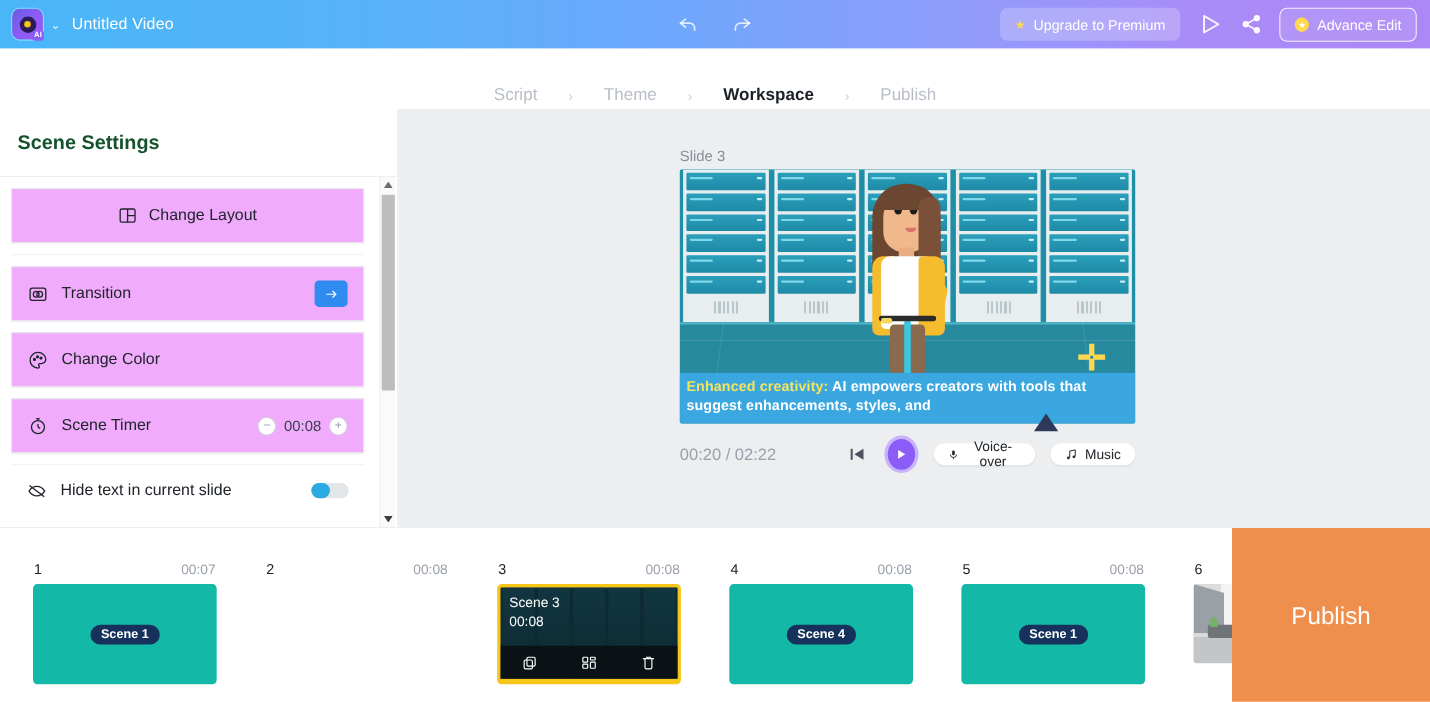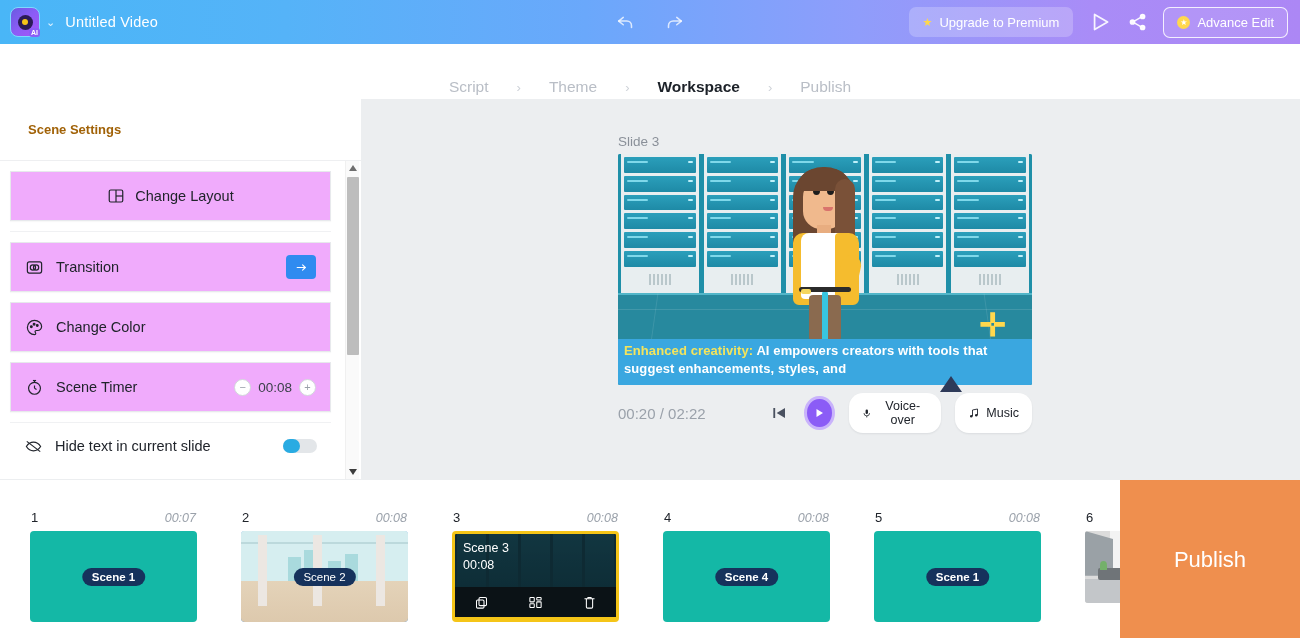--- a/index.html
+++ b/index.html
@@ -65,22 +65,22 @@
   .crumb { font-size: 15.5px; color: #b9bec6; padding: 0 6px; cursor: pointer; }
   .crumb.active { color: #1c2128; font-weight: bold; }
   .crumb-sep { color: #ced2d8; font-size: 13px; padding: 0 22px; }
 
   
   .sidebar {
     position: absolute; left: 0; top: 99px; width: 362px; height: 380px;
     background: #ffffff; border-right: 1px solid #eceef0;
   }
   .sidebar-title {
-    height: 62px; display: flex; align-items: center; padding-left: 28px;
-    font-size: 13px; font-weight: bold; color: #a16207; border-bottom: 1px solid #eeeff1;
+    height: 62px; display: flex; align-items: center; padding-left: 16px;
+    font-size: 18px; font-weight: bold; color: #14532d; border-bottom: 1px solid #eeeff1;
   }
   .sidebar-scroll { position: relative; height: 318px; overflow: hidden; padding: 10px 0 0 0; }
   .card {
     margin: 0 30px 10px 10px; background: #f0abfc; border: 1px solid #e7e9ec; border-radius: 0;
     height: 50px; display: flex; align-items: center; padding: 0 14px; cursor: pointer;
     box-shadow: 0 1px 1px rgba(16,24,40,.03);
   }
   .card.center { justify-content: center; }
   .card .lbl { font-size: 14.5px; color: #20242b; margin-left: 12px; }
   .card.center .lbl { margin-left: 10px; }
@@ -171,36 +171,36 @@
 
   .controls { position: absolute; left: 256px; top: 297px; width: 414px; height: 34px; display: flex; align-items: center; }
   .timecode { font-size: 15px; color: #9aa1aa; }
   .ctr-group { position: absolute; left: 152px; display: flex; align-items: center; gap: 14px; }
   .skip-btn { background:none;border:none;cursor:pointer;display:flex;align-items:center;padding:0; }
   .play-btn {
     width: 34px; height: 34px; border-radius: 50%; background: #8b5cf6; border: 3px solid #c9b3fb;
     display: flex; align-items: center; justify-content: center; cursor: pointer;
   }
   .pill {
-    height: 40px; border-radius: 14px; background: #fff; display: flex; align-items: center; gap: 6px;
+    height: 20px; border-radius: 14px; background: #fff; display: flex; align-items: center; gap: 6px;
     padding: 0 13px; font-size: 12.5px; color: #20242b; cursor: pointer; border: none;
     font-family: "Liberation Sans", sans-serif; box-shadow: 0 1px 2px rgba(16,24,40,.08);
   }
   .pill.music { font-weight: normal; }
 
   
   .strip {
     position: absolute; left: 0; top: 479px; width: 1300px; height: 159px;
     background: #ffffff; border-top: 1px solid #eceef0;
   }
   .scenes { position: absolute; left: 0; top: 0; display: flex; padding-left: 30px; gap: 44px; }
   .scene { width: 167px; padding-top: 30px; cursor: pointer; }
   .scene-meta { display: flex; justify-content: space-between; align-items: baseline; margin-bottom: 6px; padding: 0 1px; }
   .scene-num { font-size: 13px; color: #20242b; }
-  .scene-dur { font-size: 12.5px; color: #9aa1aa; font-style: italic; }
+  .scene-dur { font-size: 12.5px; color: #9aa1aa; }
   .thumb { position: relative; width: 167px; height: 91px; border-radius: 4px; overflow: hidden; background: #3c8ee0; }
   .thumb.blue { background: #14b8a6; font-weight: bold; }
   .badge {
     position: absolute; left: 50%; top: 50%; transform: translate(-50%,-50%);
     background: #16325c; color: #fff; font-size: 11.5px; border-radius: 10px; padding: 3px 10px;
   }
   .scene.selected .thumb {
     border: 3px solid #f5c518; border-bottom-width: 5px; background: #0e2a33;
   }
   .sel-info { position: absolute; left: 8px; top: 6px; color: #fff; font-size: 12.5px; line-height: 17px; }
@@ -538,34 +538,20 @@
         <div class="thumb blue">
           <span class="badge">Scene 1</span>
         </div>
       </div>
 
       <div class="scene">
         <div class="scene-meta">
           <span class="scene-num">2</span>
           <span class="scene-dur">00:08</span>
         </div>
-        <div class="thumb">
-          <div class="room2">
-            <div class="sky"></div>
-            <div class="rail"></div>
-            <div class="bld" style="left:28%;height:26%"></div>
-            <div class="bld" style="left:38%;height:34%"></div>
-            <div class="bld" style="left:52%;height:22%"></div>
-            <div class="bld" style="left:62%;height:30%"></div>
-            <div class="col" style="left:10%"></div>
-            <div class="col" style="left:43%"></div>
-            <div class="col" style="right:14%"></div>
-          </div>
-          <span class="badge">Scene 2</span>
-        </div>
       </div>
 
       <div class="scene selected">
         <div class="scene-meta">
           <span class="scene-num">3</span>
           <span class="scene-dur">00:08</span>
         </div>
         <div class="thumb">
           <div class="sel-rows">
               <div></div>

